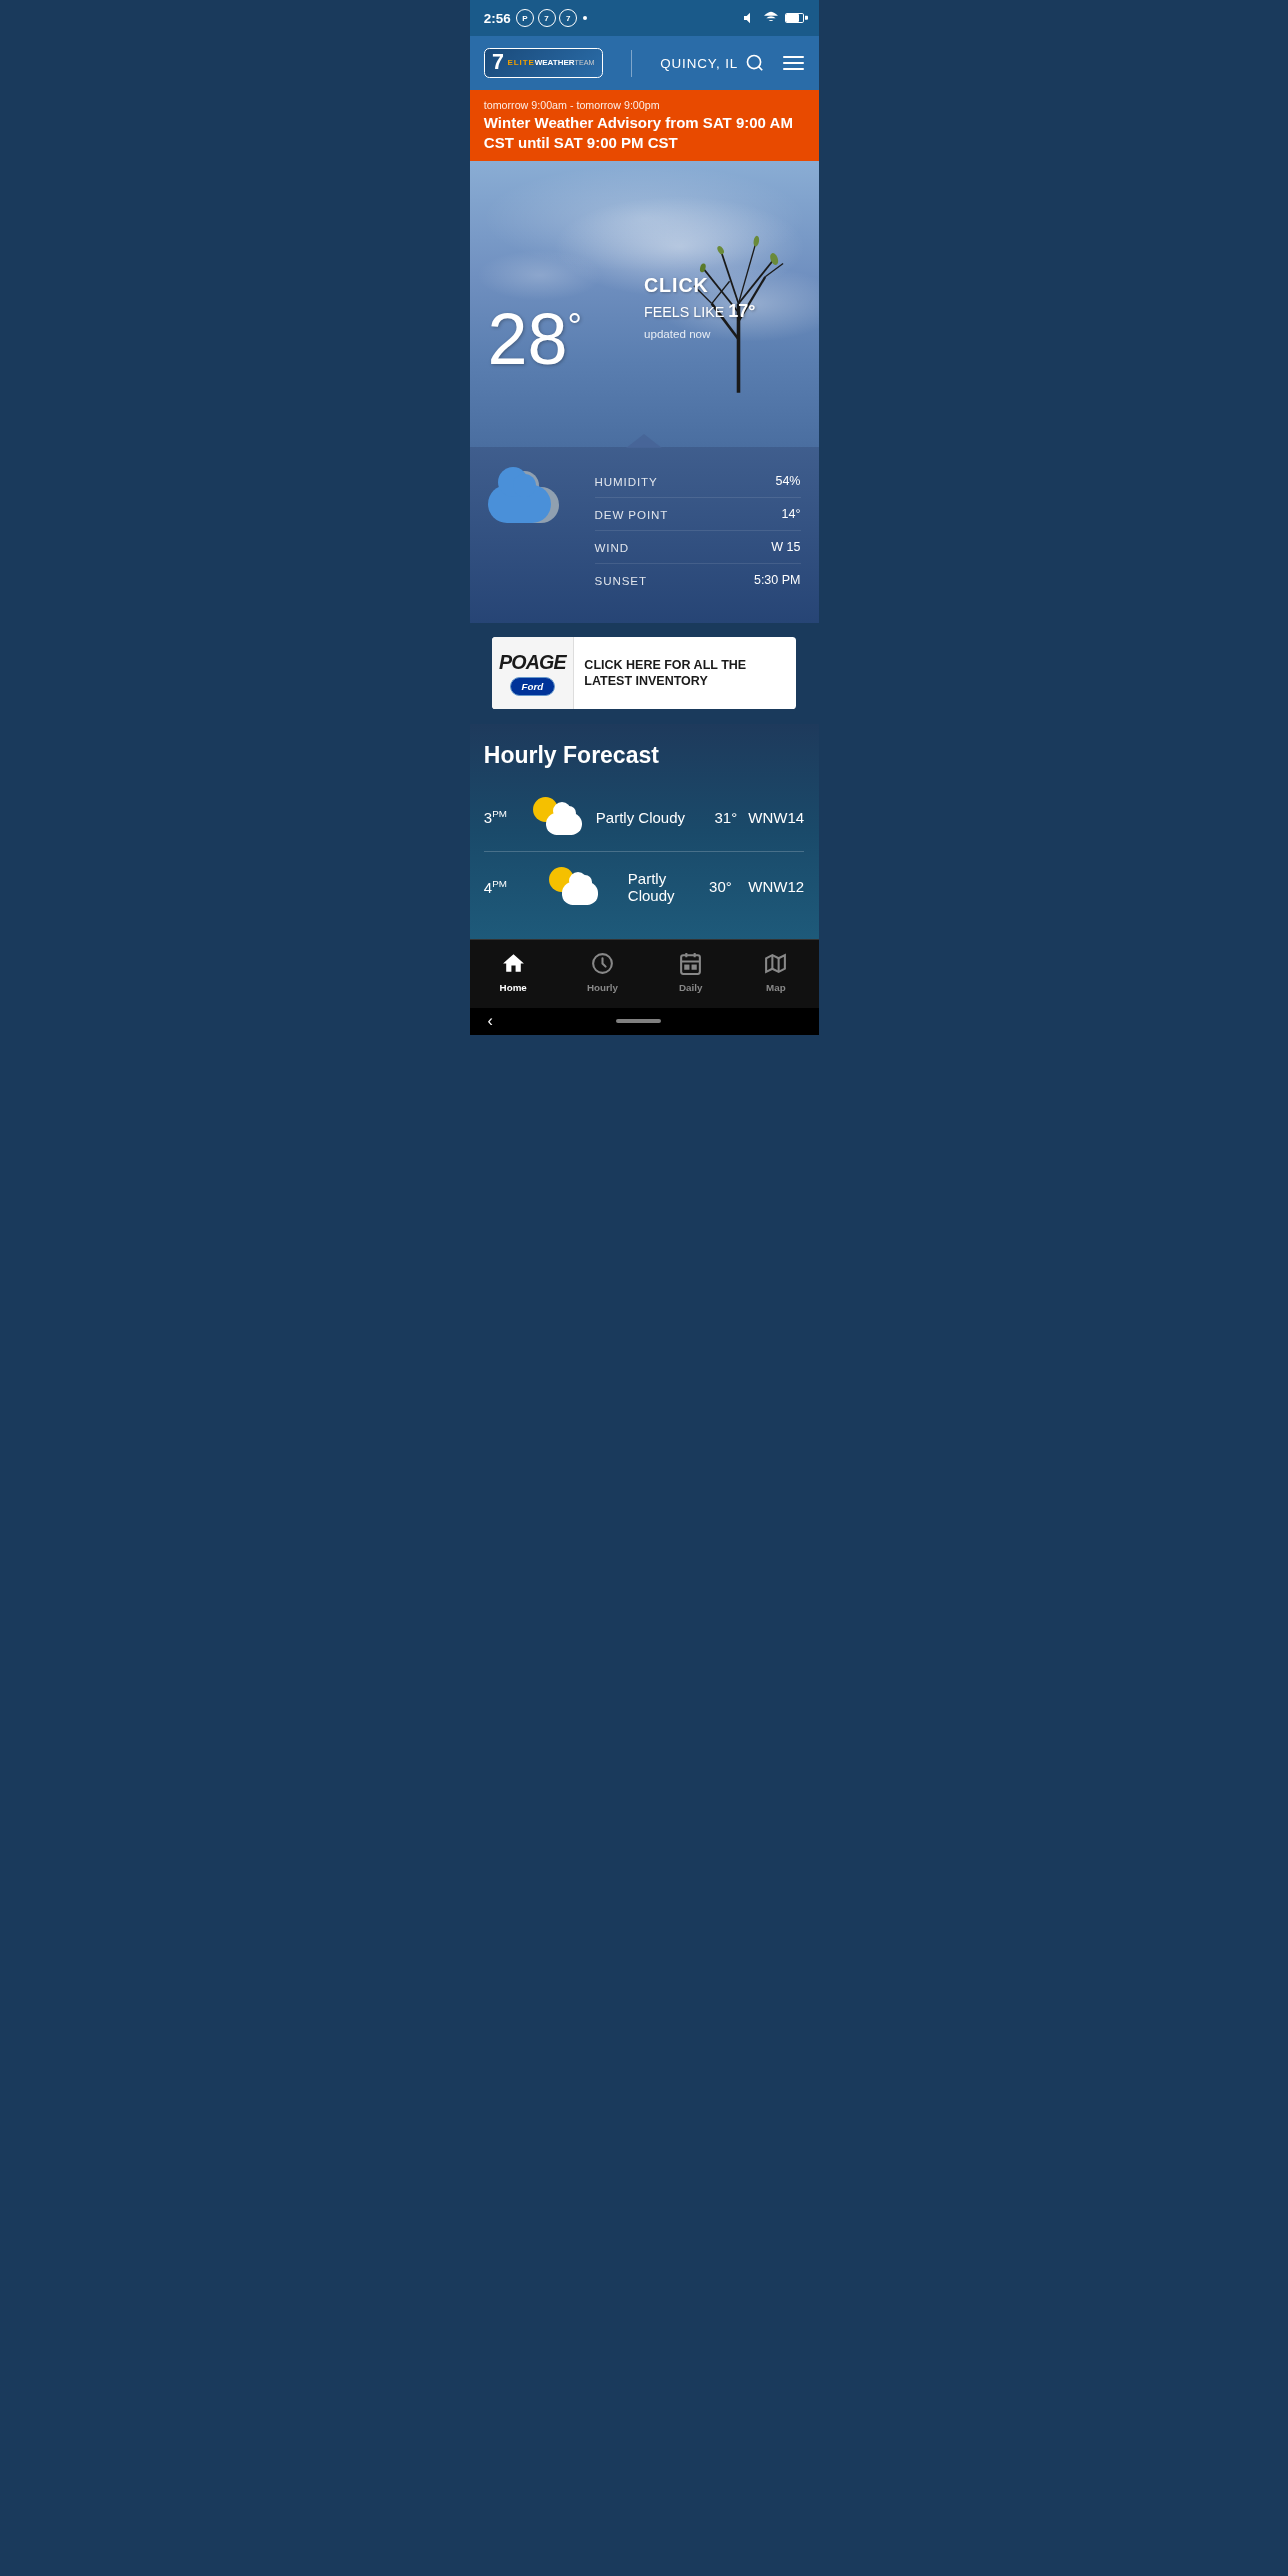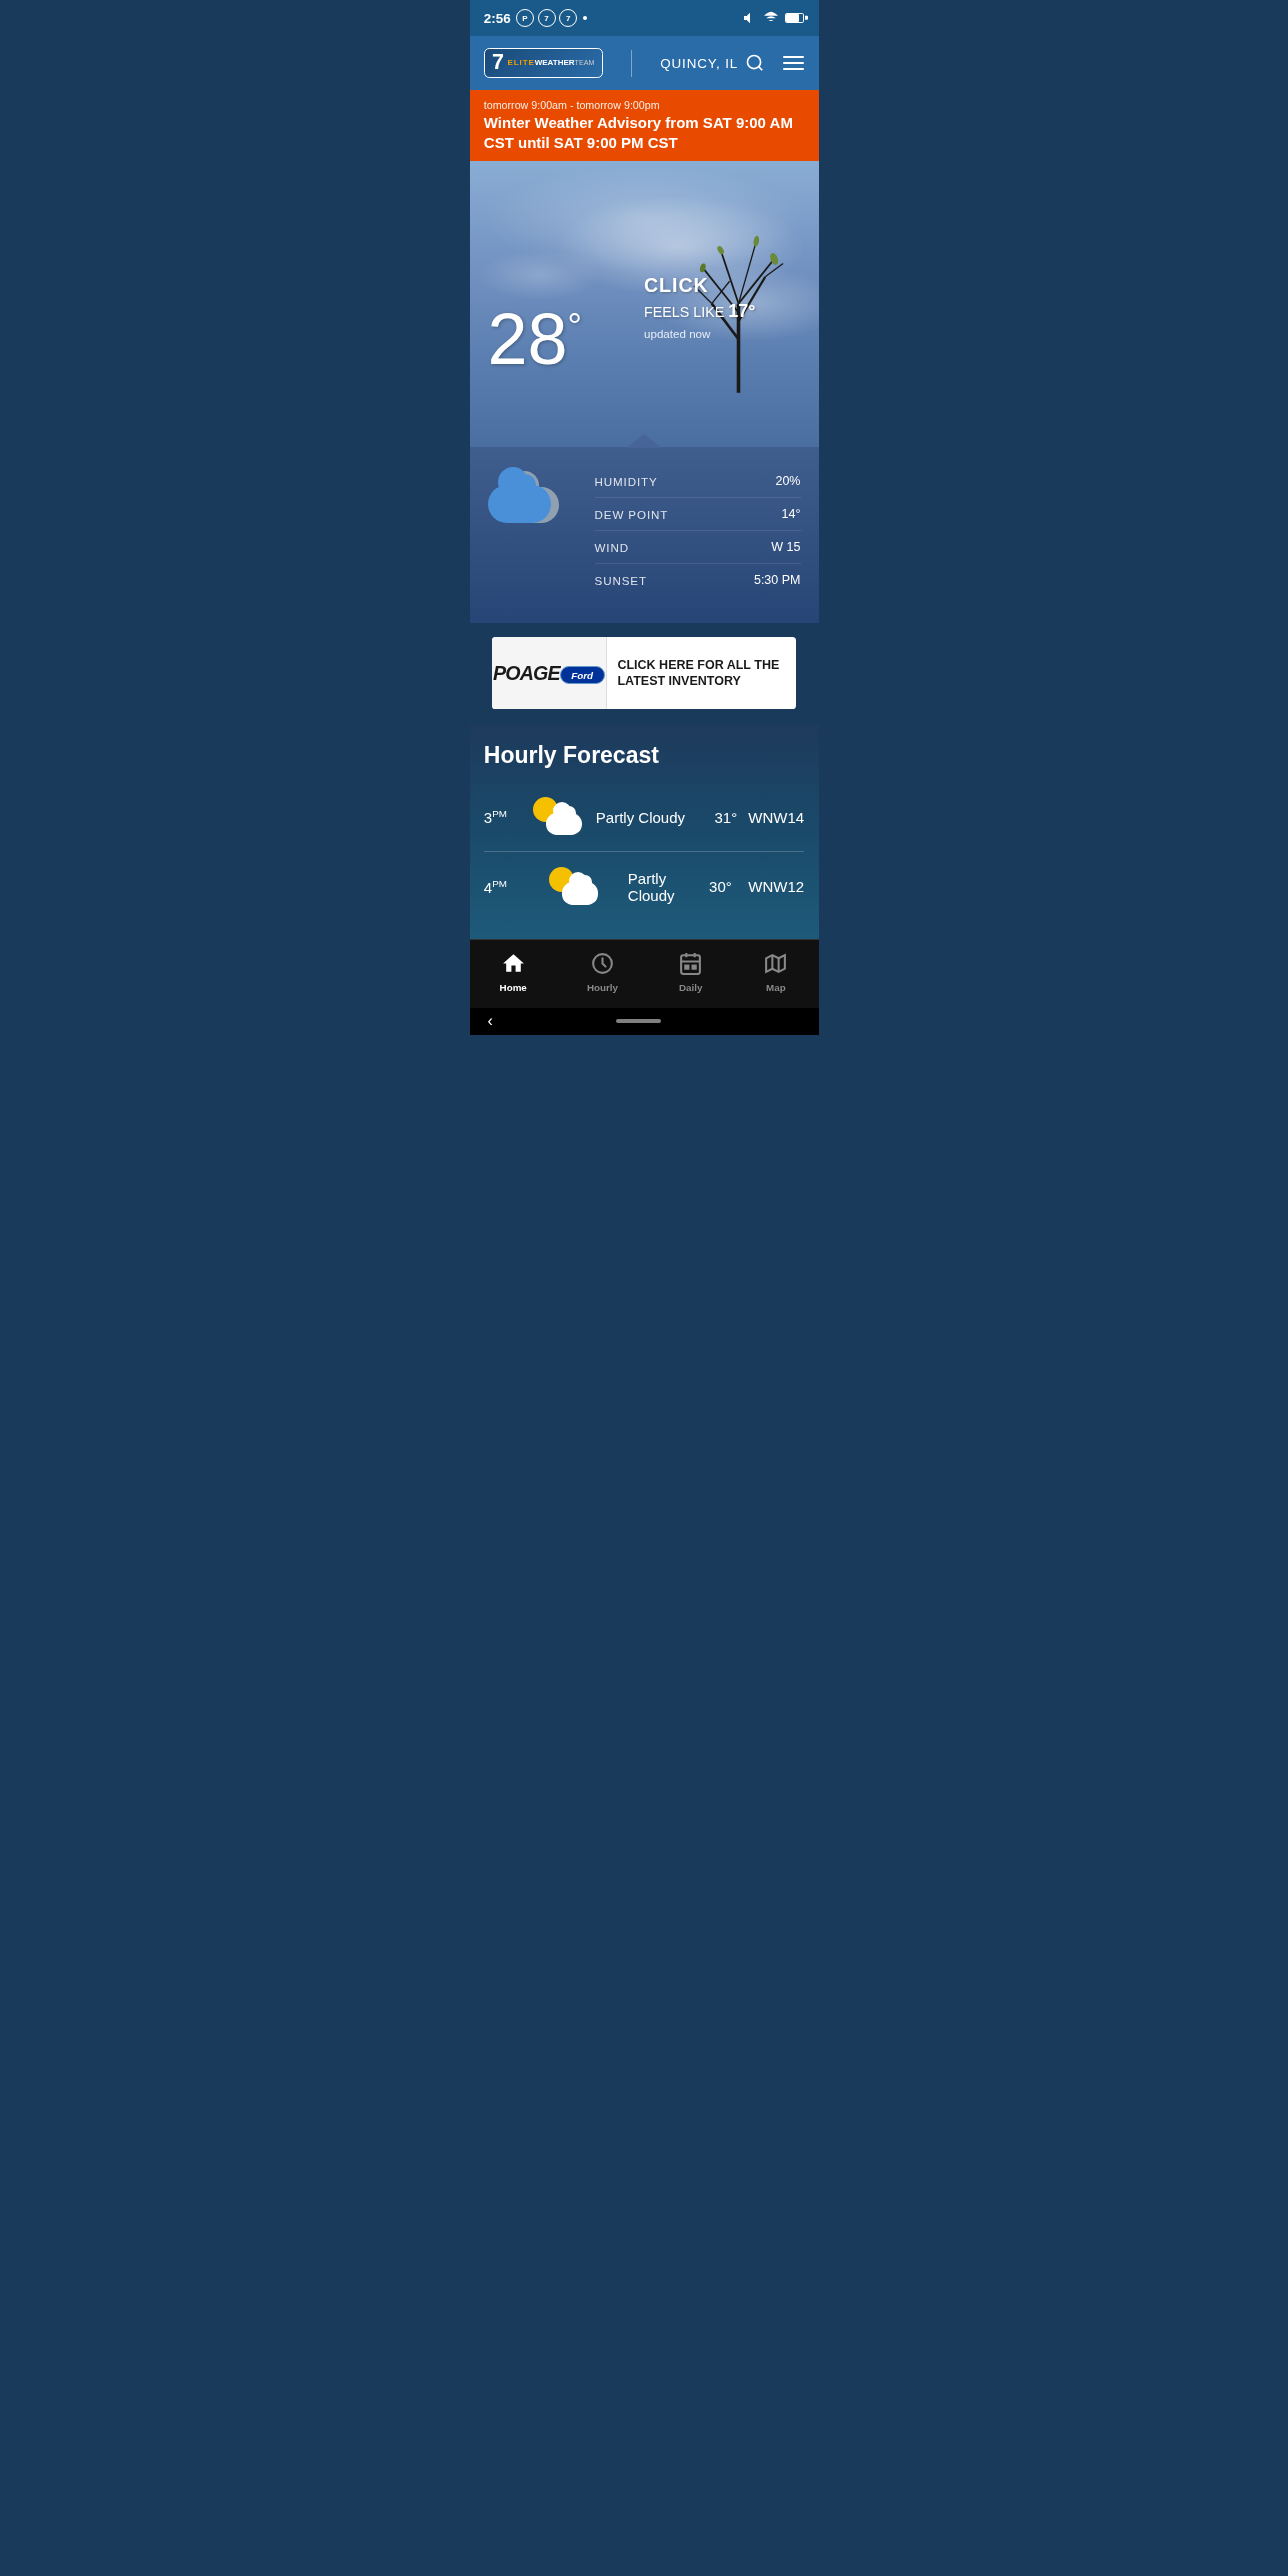--- a/index.html
+++ b/index.html
@@ -359,21 +359,21 @@
       border-radius: 3.6px;
       display: flex;
       align-items: center;
       overflow: hidden;
     }
     .ad-logo-section {
       background: #f5f5f5;
       width: 116px;
       height: 100%;
       display: flex;
-      flex-direction: row;
+      flex-direction: column;
       align-items: center;
       justify-content: center;
       padding: 1px;
       border-right: 0.9px solid #ddd;
     }
     .poage-text {
       font-size: 19.7px;
       font-weight: 900;
       color: #1a1a1a;
       font-style: italic;
@@ -651,21 +651,21 @@
   <div class="panel-pointer"></div>
   <div class="weather-icon-large">
     <div class="cloud-icon-large">
       <div class="cloud-back"></div>
       <div class="cloud-front"></div>
     </div>
   </div>
   <div class="details-rows">
     <div class="detail-row">
       <span class="detail-label">HUMIDITY</span>
-      <span class="detail-value">20%</span>
+      <span class="detail-value">54%</span>
     </div>
     <div class="detail-row">
       <span class="detail-label">DEW POINT</span>
       <span class="detail-value">14°</span>
     </div>
     <div class="detail-row">
       <span class="detail-label">WIND</span>
       <span class="detail-value">W 15</span>
     </div>
     <div class="detail-row">

